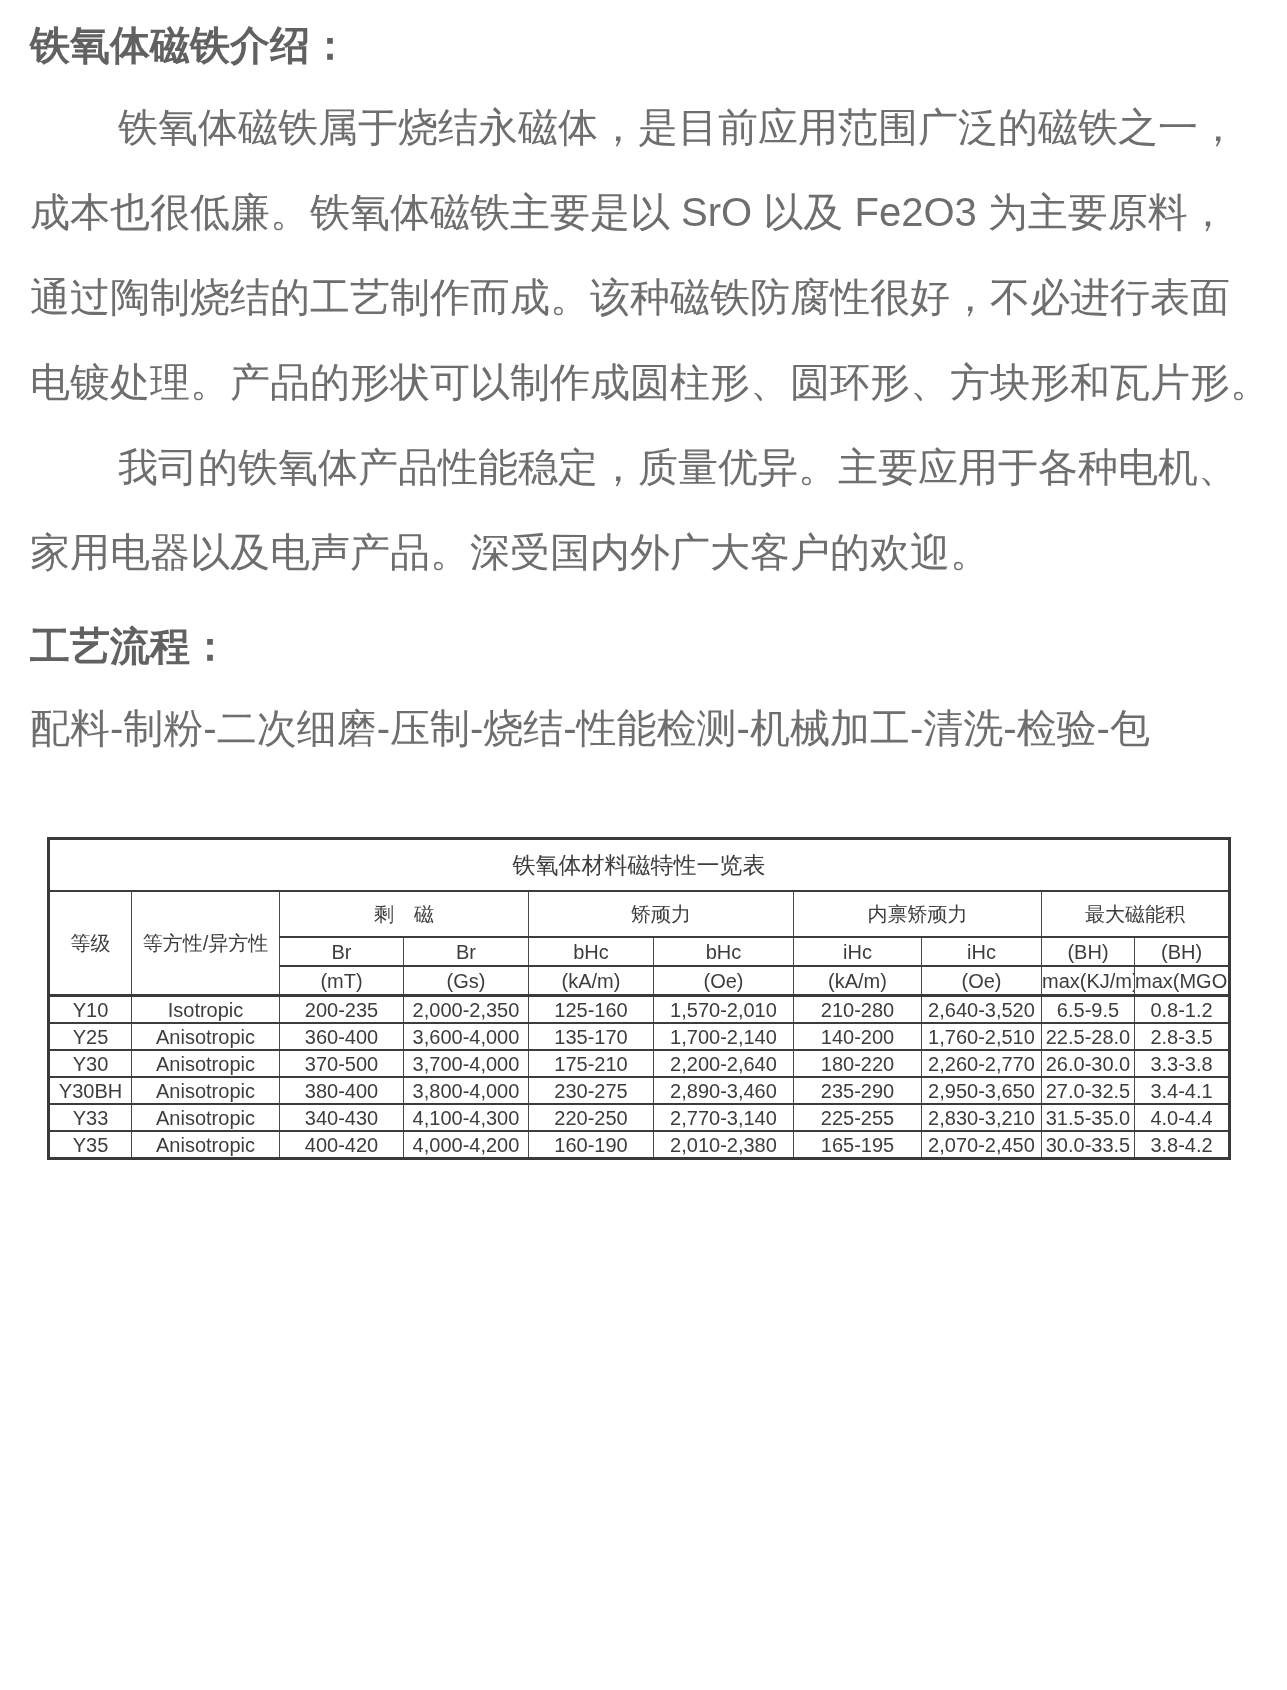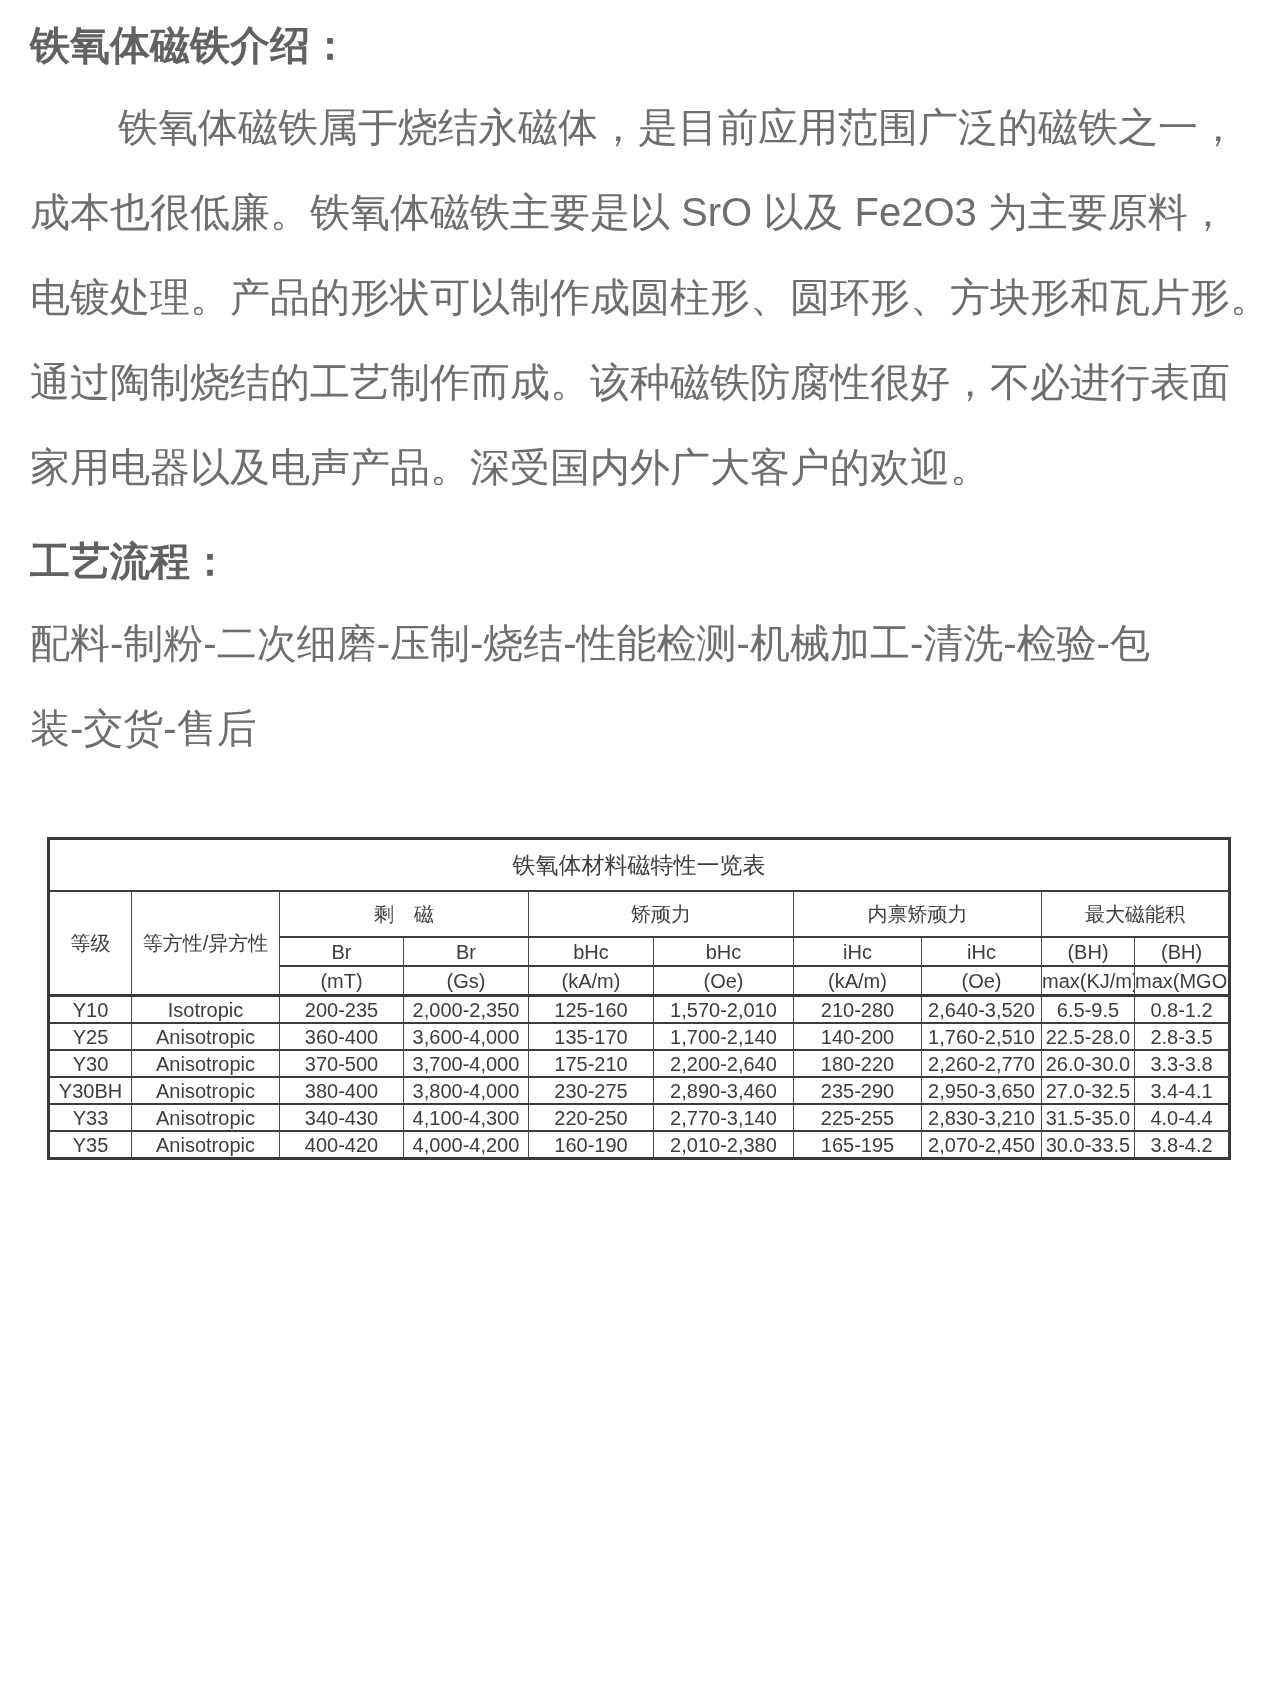--- a/index.html
+++ b/index.html
@@ -67,30 +67,30 @@
 </head>
 <body>
 
 <div class="page">
 
   <h1 class="doc-heading">铁氧体磁铁介绍：</h1>
 
   <div class="para-block">
     <div class="doc-line indent">铁氧体磁铁属于烧结永磁体，是目前应用范围广泛的磁铁之一，</div>
     <div class="doc-line">成本也很低廉。铁氧体磁铁主要是以 SrO 以及 Fe2O3 为主要原料，</div>
+    <div class="doc-line">通过陶制烧结的工艺制作而成。该种磁铁防腐性很好，不必进行表面</div>
     <div class="doc-line">电镀处理。产品的形状可以制作成圆柱形、圆环形、方块形和瓦片形。</div>
-    <div class="doc-line">通过陶制烧结的工艺制作而成。该种磁铁防腐性很好，不必进行表面</div>
+    <div class="doc-line indent">我司的铁氧体产品性能稳定，质量优异。主要应用于各种电机、</div>
     <div class="doc-line">家用电器以及电声产品。深受国内外广大客户的欢迎。</div>
   </div>
 
   <h2 class="doc-heading">工艺流程：</h2>
 
   <div class="para-block">
     <div class="doc-line">配料-制粉-二次细磨-压制-烧结-性能检测-机械加工-清洗-检验-包</div>
-    <div class="doc-line">装-交货-售后</div>
   </div>
 
   <table class="spec-table">
     <colgroup>
       <col style="width:83px">
         <col style="width:148px">
       <col style="width:124px">
         <col style="width:125px">
       <col style="width:125px">
         <col style="width:140px">

